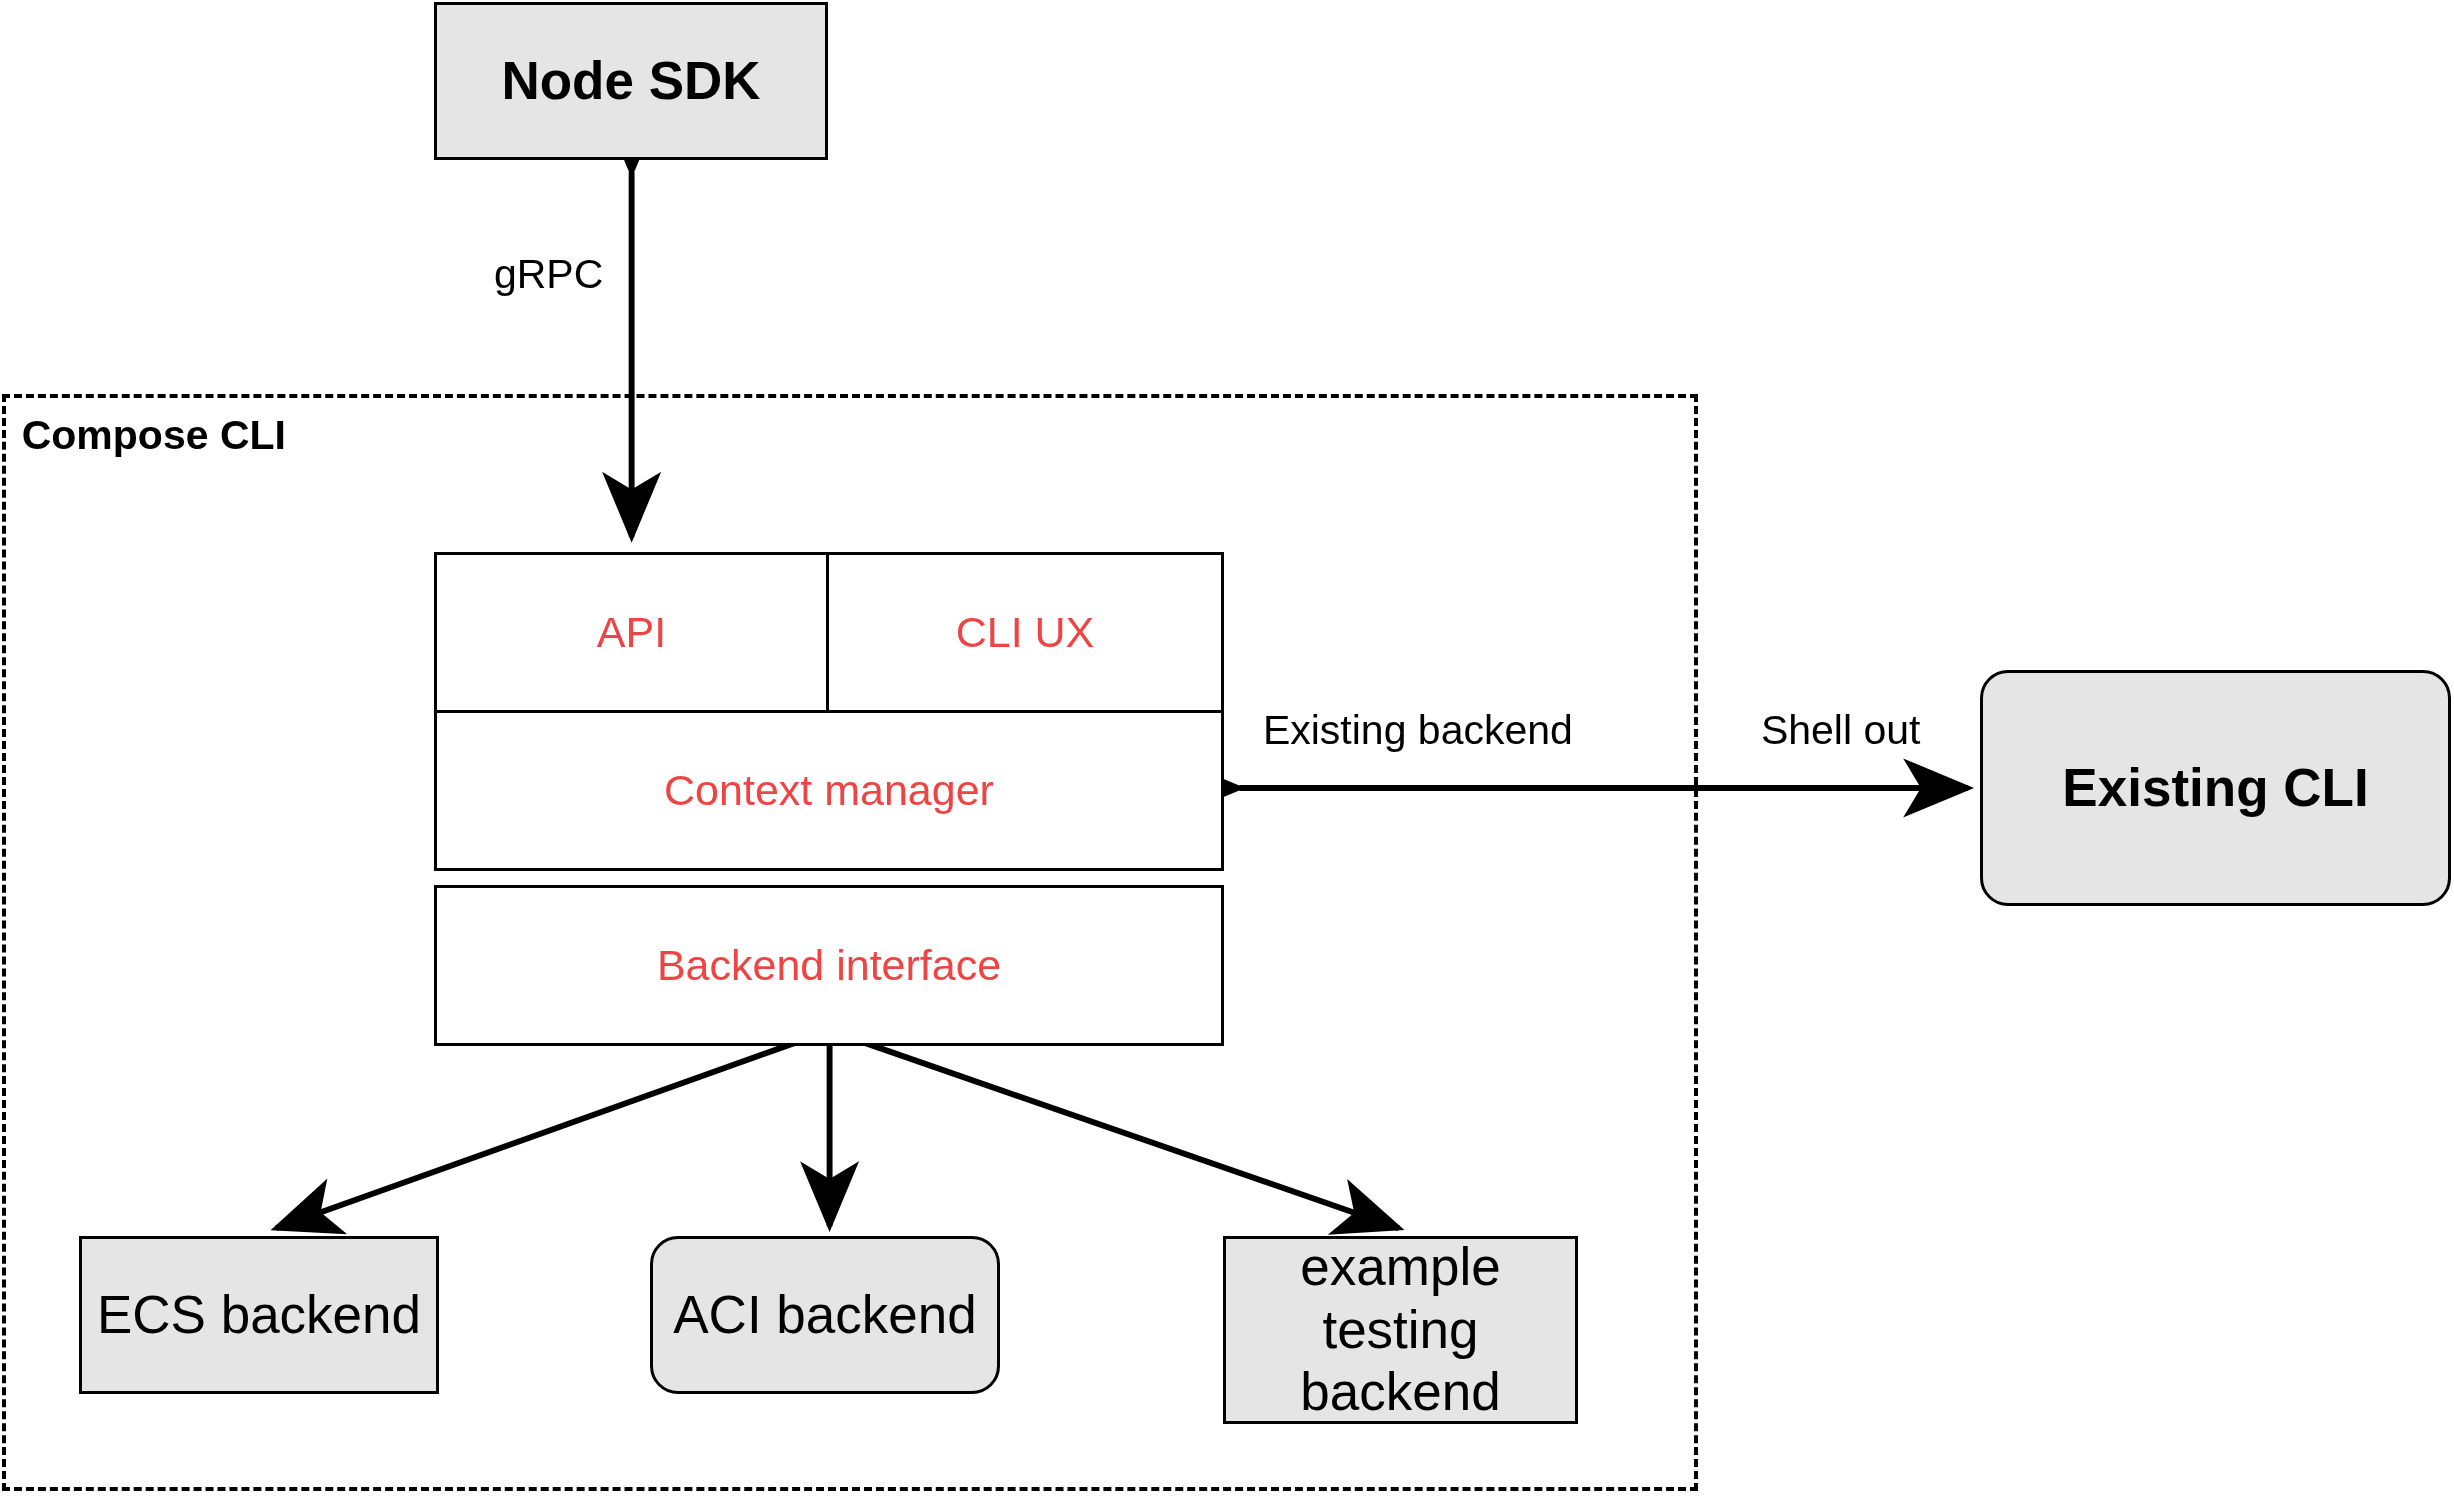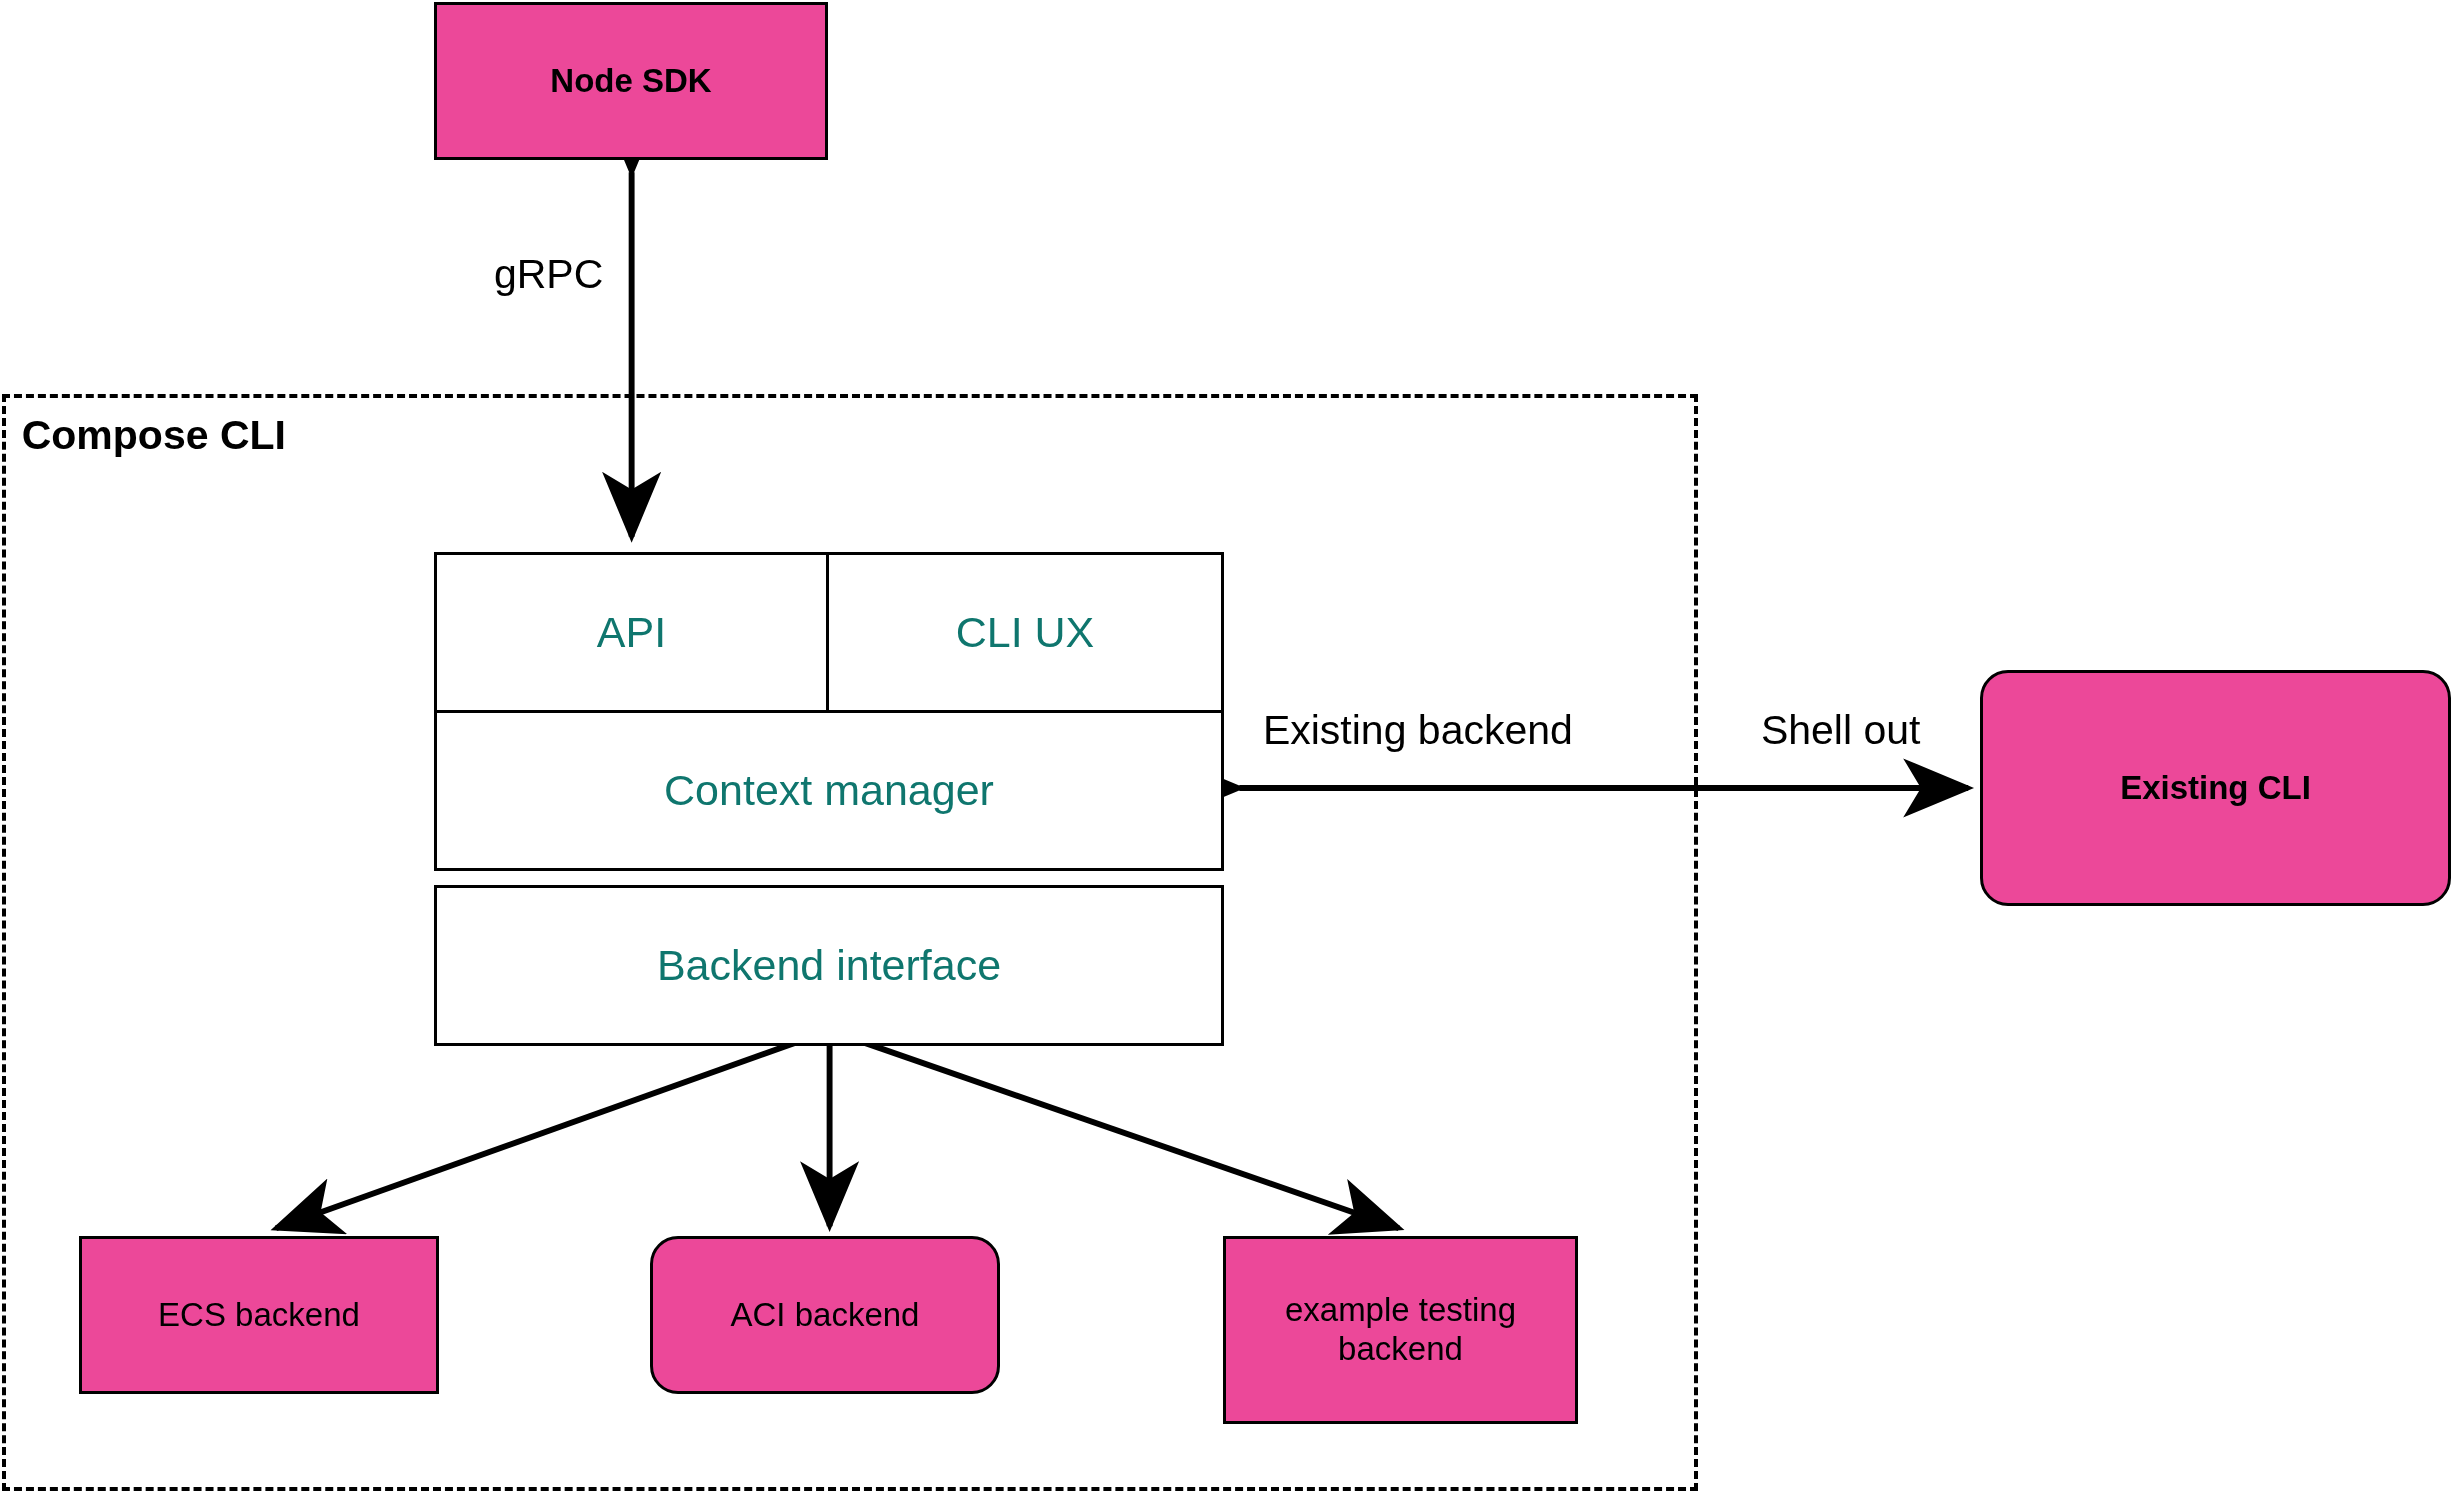--- a/index.html
+++ b/index.html
@@ -20,27 +20,27 @@
     left: 0;
     top: 0;
     width: 2455px;
     height: 1501px;
     pointer-events: none;
   }
   .node {
     position: absolute;
     box-sizing: border-box;
     border: 3.9px solid #000000;
-    background: #ec4899;
+    background: #e5e5e5;
     display: flex;
     align-items: center;
     justify-content: center;
     text-align: center;
     color: #000000;
-    font-size: 33px;
+    font-size: 53px;
     line-height: 1.18;
   }
   .node.bold { font-weight: bold; }
 
   .group-dashed {
     position: absolute;
     box-sizing: border-box;
     border: 4.9px dashed #000000;
     background: transparent;
   }
@@ -62,21 +62,21 @@
   .stack {
     position: absolute;
     box-sizing: border-box;
   }
   .stack-row {
     position: absolute;
     box-sizing: border-box;
     display: flex;
     align-items: center;
     justify-content: center;
-    color: #0f766e;
+    color: #ef4444;
     font-size: 43px;
     background: #ffffff;
   }
   .stack-cell {
     box-sizing: border-box;
     display: flex;
     align-items: center;
     justify-content: center;
     height: 100%;
   }

